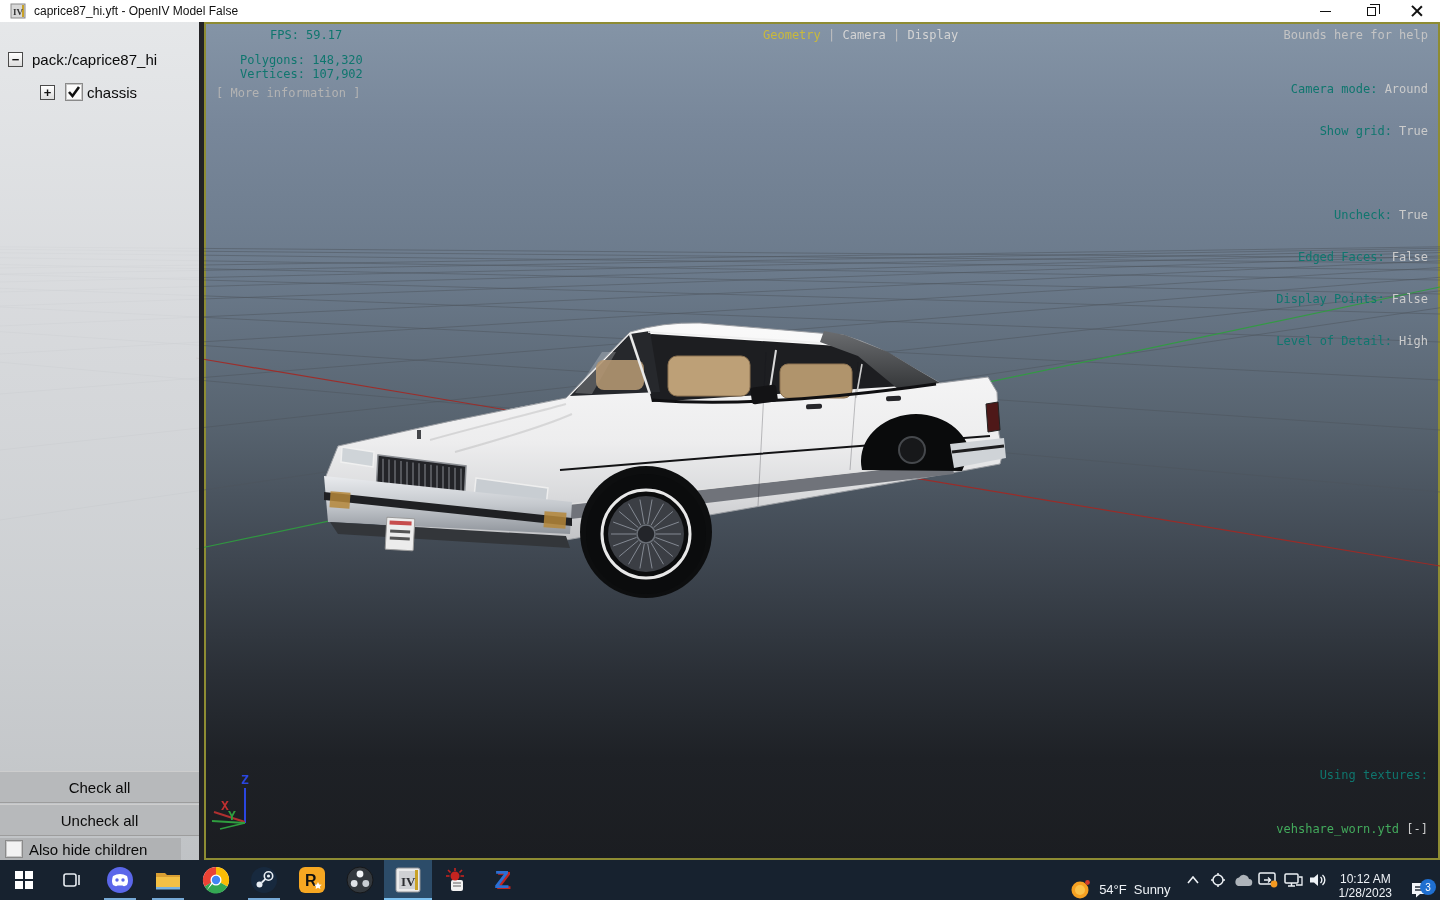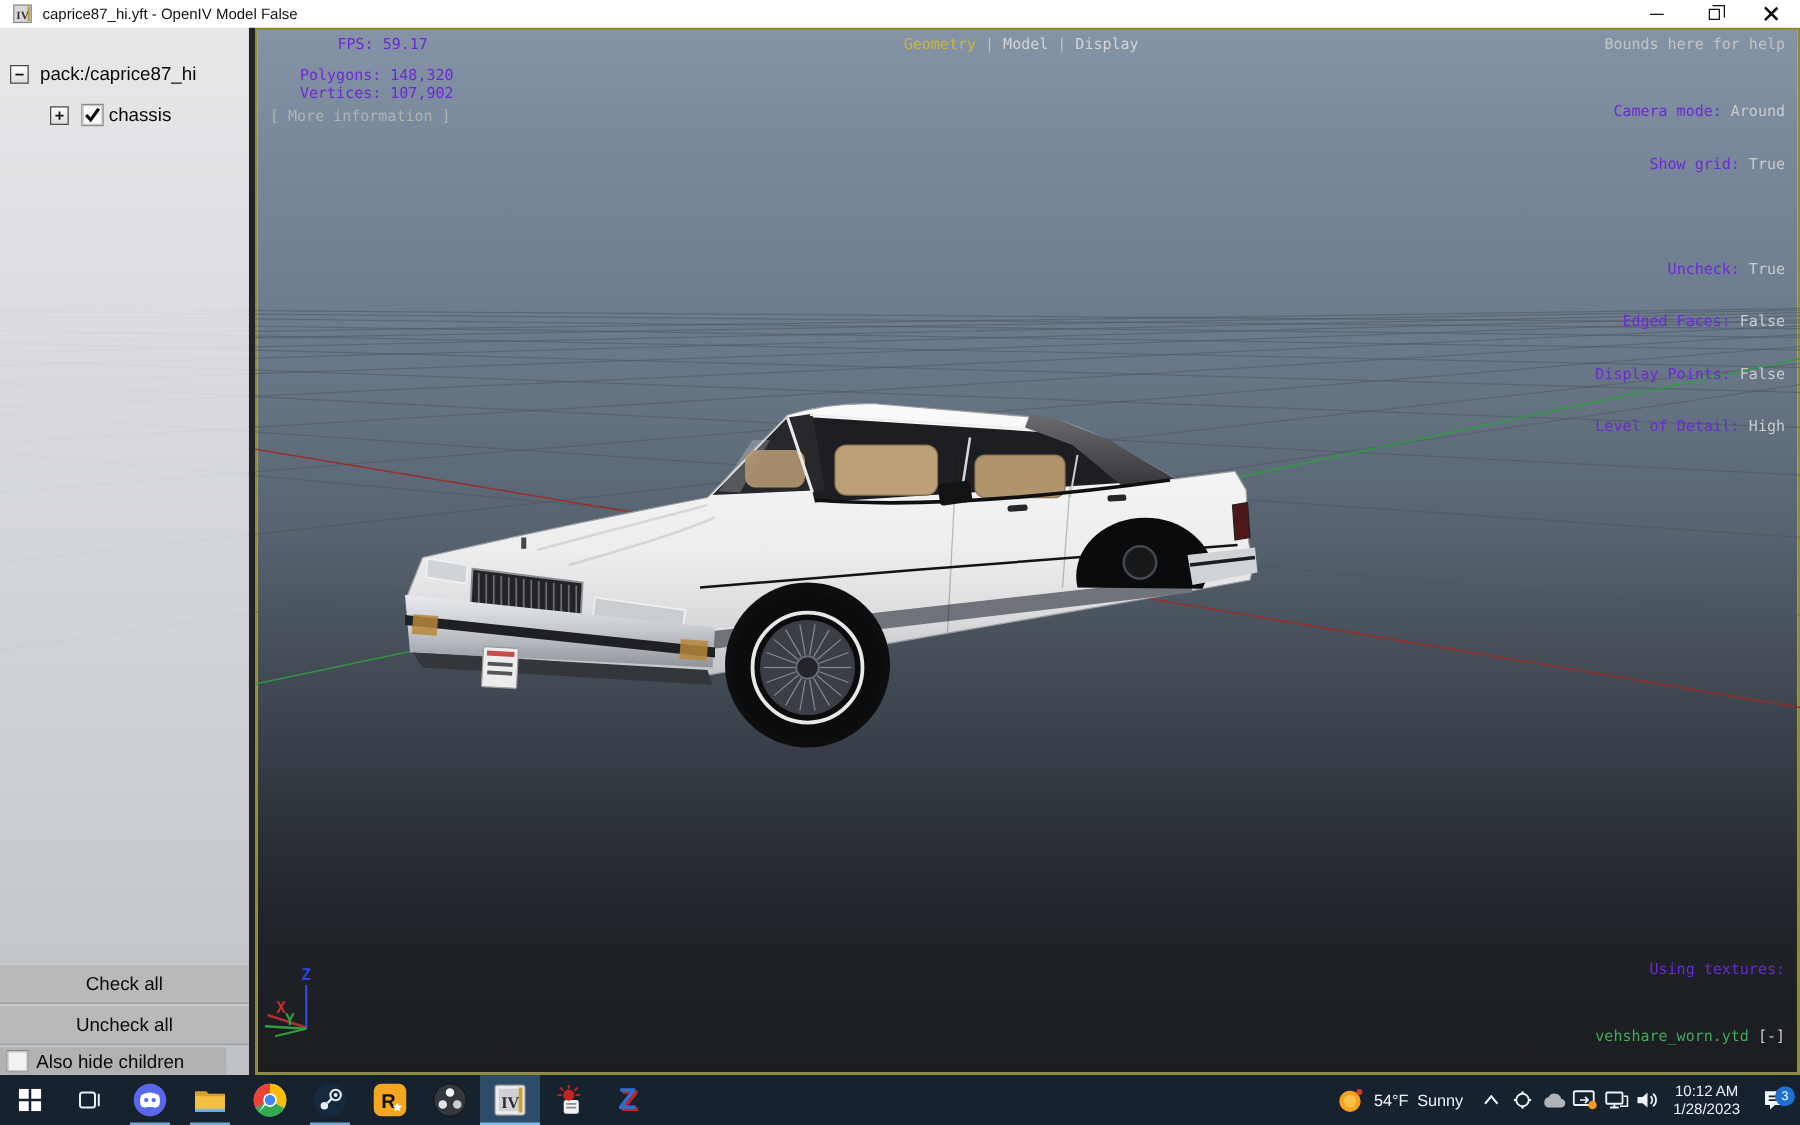--- a/index.html
+++ b/index.html
@@ -26,24 +26,24 @@
   
   .viewport-bg { position:absolute; left:204px; top:22px; width:1236px; height:838px;
       border:2px solid #8e8c33; z-index:1;
       background:linear-gradient(180deg,#8494a6 0%,#78879a 12%,#6b7a8b 30%,#57636f 48%,
                  #3f4751 64%,#2a2f36 78%,#1e2126 88%,#1b1d21 100%); }
   svg.scene { position:absolute; left:0; top:22px; width:1440px; height:838px; z-index:2; }
 
   .vp-overlay { position:absolute; left:206px; top:24px; width:1232px; height:834px; z-index:3;
        font-family:"DejaVu Sans Mono", monospace; font-size:12px; pointer-events:none; }
   .vp-overlay * { pointer-events:auto; }
-  .yel { color:#6d28d9; } .gry { color:#cbcbcb; } .dim { color:#b3b3b3; } .grn { color:#43aa5c; }
+  .yel { color:#0f766e; } .gry { color:#cbcbcb; } .dim { color:#b3b3b3; } .grn { color:#43aa5c; }
   .stat { position:absolute; white-space:pre; }
   .tabs { position:absolute; left:517px; top:4px; white-space:pre; color:#d4d4d4; }
-  .tab { cursor:default; } .tab.active { color:#c9b93c; }
+  .tab { cursor:default; } .tab.active { color:#c9b93c;margin-left:40px; }
   .tab-sep { color:#c0c0c0; }
   .help-link { position:absolute; right:10px; top:4px; color:#c4c4c4; }
   .settings { position:absolute; right:10px; top:30px; text-align:right; line-height:14px; white-space:pre; }
   .settings .gap { height:14px; }
   .textures { position:absolute; right:10px; top:706px; text-align:right; line-height:18px; white-space:pre; }
 
   
   .side-gap { position:absolute; left:199px; top:22px; width:5px; height:838px; background:#232326; z-index:2; }
   .sidebar { position:absolute; left:0; top:22px; width:199px; height:838px; z-index:5;
       background:linear-gradient(180deg,rgba(228,230,232,.95) 0%,rgba(214,216,219,.95) 35%,
@@ -65,21 +65,21 @@
       z-index:50; display:flex; align-items:stretch; color:#eef2f6; }
   .tb-btn { display:flex; align-items:center; justify-content:center; position:relative; }
   .start { width:48px; }
   .searchbox { width:344px; background:#2b4156; border:1px solid #3c566e; display:flex; align-items:center; }
   .searchbox input { flex:1; background:transparent; border:none; outline:none; color:#d7dfe7;
       font-size:14px; font-family:"Liberation Sans",sans-serif; }
   .app-slot { width:48px; position:relative; }
   .app-slot.running:after { content:""; position:absolute; left:8px; right:8px; bottom:0; height:2px; background:#76a9d6; }
   .app-slot.active { background:#2c4c69; }
   .app-slot.active:after { content:""; position:absolute; left:0; right:0; bottom:0; height:2px; background:#7cc0ee; }
-  .tray { margin-left:auto; display:flex; align-items:center; }
+  .tray { margin-left:auto; display:flex; align-items:flex-end; }
   .tray-ico { width:25px; height:40px; display:flex; align-items:center; justify-content:center; }
   .weather { display:flex; align-items:center; gap:7px; font-size:13px; padding:0 10px 0 4px; }
   .clock { text-align:center; font-size:12px; line-height:14px; padding:0 8px; }
   .badge-wrap { width:40px; position:relative; display:flex; align-items:center; justify-content:center; }
   .badge { position:absolute; right:4px; bottom:5px; width:16px; height:16px; border-radius:50%;
       background:#1f6fd0; color:#fff; font-size:10px; display:flex; align-items:center; justify-content:center; }
 </style>
 </head>
 <body>
 
@@ -248,21 +248,21 @@
       <text x="228" y="820" fill="#2f9e3f" font-size="13" font-family="DejaVu Sans Mono, monospace" font-weight="bold">Y</text>
     </g>
   </svg>
 
   <div class="vp-overlay">
     <div class="stat yel" style="left:64px; top:4px;">FPS: 59.17</div>
     <div class="stat yel" style="left:34px; top:29px;">Polygons: 148,320</div>
     <div class="stat yel" style="left:34px; top:43px;">Vertices: 107,902</div>
     <div class="stat dim" style="left:10px; top:62px;">[ More information ]</div>
 
-    <div class="tabs"><span class="tab active">Geometry</span><span class="tab-sep"> | </span><span class="tab">Model</span><span class="tab-sep"> | </span><span class="tab">Display</span></div>
+    <div class="tabs"><span class="tab active">Geometry</span><span class="tab-sep"> | </span><span class="tab">Camera</span><span class="tab-sep"> | </span><span class="tab">Display</span></div>
 
     <div class="help-link">Bounds here for help</div>
 
     <div class="settings">
       <div><span class="yel">Camera mode:</span><span class="gry"> Around</span></div>
       <div><span class="yel">Show grid:</span><span class="gry"> True</span></div>
       <div class="gap"></div>
       <div><span class="yel">Uncheck:</span><span class="gry"> True</span></div>
       <div><span class="yel">Edged Faces:</span><span class="gry"> False</span></div>
       <div><span class="yel">Display Points:</span><span class="gry"> False</span></div>

